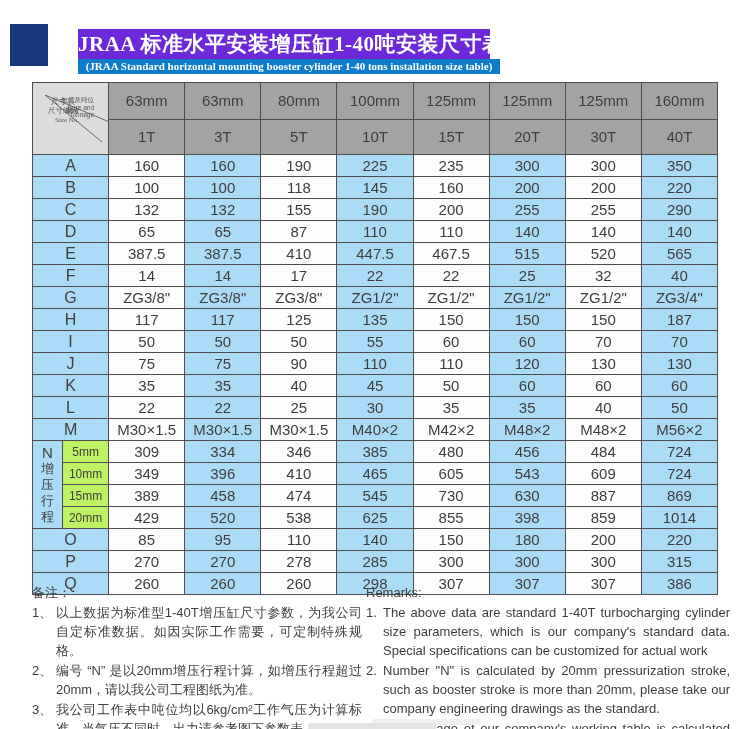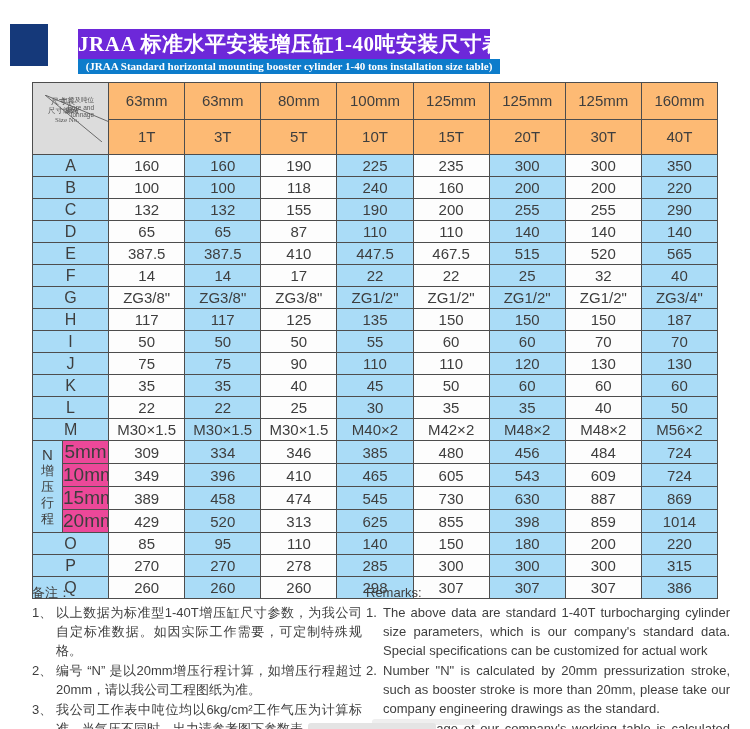--- a/index.html
+++ b/index.html
@@ -23,25 +23,25 @@
   
   .tbl-wrap{position:absolute;left:32px;top:82px;}
   table{border-collapse:collapse;table-layout:fixed;width:686px;}
   td{
     border:1px solid #4d4d4d;text-align:center;vertical-align:middle;
     font-size:15px;padding:0;overflow:hidden;white-space:nowrap;
   }
   tr.hdr1 td{height:23px;}
   tr.hdr2 td{height:22px;}
   tr.body td{height:21px;}
-  .cell-gray{background:#fdba74;}
+  .cell-gray{background:#a3a3a3;}
   .cell-blue{background:#aadcf7;}
   .cell-white{background:#fdfdfd;}
   .row-label{background:#aadcf7;font-size:16px;}
-  .sub-label{background:#ec4899;font-size:19px;}
+  .sub-label{background:#bef264;font-size:12px;}
   .n-label{background:#aadcf7;font-size:13px;line-height:16px;padding:1px 0;}
   .n-label .big{font-size:15px;}
   
   .corner{background:#dcdcdc;position:relative;padding:12px;}
   .corner-wrap{position:relative;width:100%;height:47px;font-weight:normal;color:#555;}
   .corner-wrap svg{position:absolute;left:0;top:0;}
   .c-size{position:absolute;left:6px;top:2px;font-size:8px;text-align:left;line-height:9px;}
   .c-size .en{padding-left:14px;font-size:7px;}
   .c-bore{position:absolute;right:2px;top:1px;font-size:6.5px;text-align:right;line-height:7.5px;}
   .c-code{position:absolute;left:3px;bottom:18px;font-size:7.5px;text-align:left;line-height:8.5px;font-family:Liberation Serif, serif;}
@@ -120,21 +120,21 @@
           <td class="cell-white">235</td>
           <td class="cell-blue">300</td>
           <td class="cell-white">300</td>
           <td class="cell-blue">350</td>
         </tr>
         <tr class="body">
           <td class="row-label" colspan="2">B</td>
           <td class="cell-white">100</td>
           <td class="cell-blue">100</td>
           <td class="cell-white">118</td>
-          <td class="cell-blue">240</td>
+          <td class="cell-blue">145</td>
           <td class="cell-white">160</td>
           <td class="cell-blue">200</td>
           <td class="cell-white">200</td>
           <td class="cell-blue">220</td>
         </tr>
         <tr class="body">
           <td class="row-label" colspan="2">C</td>
           <td class="cell-white">132</td>
           <td class="cell-blue">132</td>
           <td class="cell-white">155</td>
@@ -291,21 +291,21 @@
           <td class="cell-blue">545</td>
           <td class="cell-white">730</td>
           <td class="cell-blue">630</td>
           <td class="cell-white">887</td>
           <td class="cell-blue">869</td>
         </tr>
         <tr class="body">
           <td class="sub-label">20mm</td>
           <td class="cell-white">429</td>
           <td class="cell-blue">520</td>
-          <td class="cell-white">313</td>
+          <td class="cell-white">538</td>
           <td class="cell-blue">625</td>
           <td class="cell-white">855</td>
           <td class="cell-blue">398</td>
           <td class="cell-white">859</td>
           <td class="cell-blue">1014</td>
         </tr>
         <tr class="body">
           <td class="row-label" colspan="2">O</td>
           <td class="cell-white">85</td>
           <td class="cell-blue">95</td>

